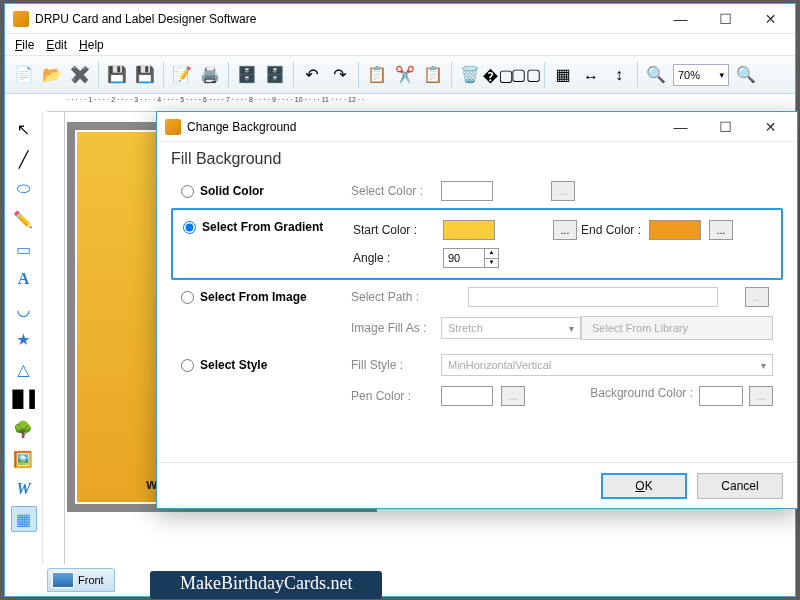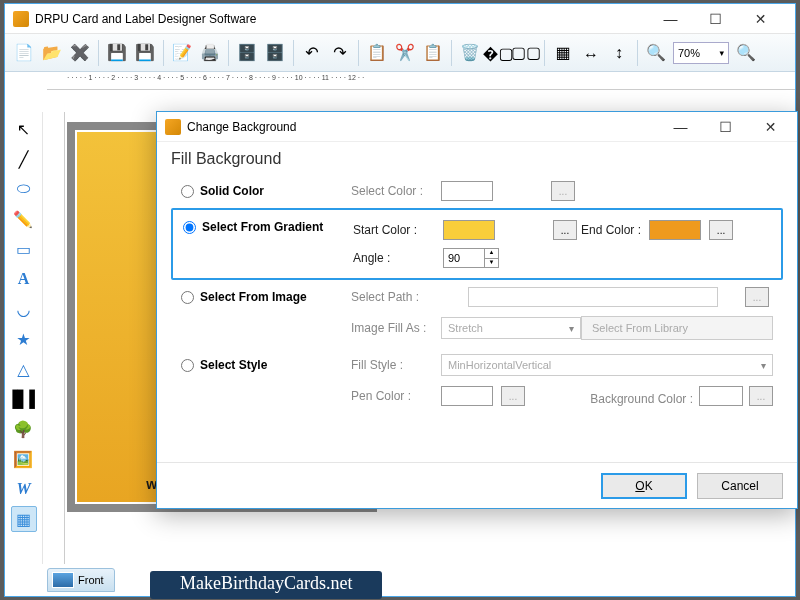--- a/index.html
+++ b/index.html
@@ -1,18 +1,18 @@
 <!DOCTYPE html>
 <html><head>
 <meta charset="utf-8">
 <style>
 * { box-sizing: border-box; margin: 0; padding: 0; font-family: "Segoe UI", Tahoma, sans-serif; }
 body { width: 800px; height: 600px; background: #5b5b5b; overflow: hidden; position: relative; }
 .app-window { position: absolute; top: 3px; left: 4px; width: 792px; height: 594px; background: #fff; border: 1px solid #4aa6e8; }
-.title-bar { height: 30px; background: #fff; border-bottom: 1px solid #e5e5e5; display: flex; align-items: center; padding: 0 12px 0 8px; font-size: 12px; }
+.title-bar { height: 30px; background: #fff; border-bottom: 1px solid #e5e5e5; display: flex; align-items: center; padding: 0 2px 0 8px; font-size: 12px; }
 .title-bar .icon { width: 16px; height: 16px; margin-right: 6px; background: linear-gradient(135deg,#f5a623,#d48806); border-radius: 2px; }
 .title-bar .title { flex: 1; }
 .win-btns { display: flex; }
 .win-btn { width: 45px; height: 28px; display: flex; align-items: center; justify-content: center; font-size: 14px; color: #333; }
 .menubar { height: 22px; display: flex; align-items: center; gap: 12px; padding: 0 10px; font-size: 12px; border-bottom: 1px solid #e5e5e5; }
 .menubar span { cursor: default; }
 .menubar u { text-decoration: underline; }
 .toolbar { height: 38px; background: linear-gradient(#fafcfd,#eaf2f7); border-bottom: 1px solid #c5d6e3; display: flex; align-items: center; padding: 0 6px; gap: 2px; }
 .tbtn { width: 26px; height: 26px; display: flex; align-items: center; justify-content: center; border-radius: 2px; font-size: 16px; }
 .tsep { width: 1px; height: 26px; background: #c5d6e3; margin: 0 3px; }
@@ -62,40 +62,45 @@
 .num .sp div:last-child { border: none; }
 .end-color-wrap { display: flex; align-items: center; gap: 8px; justify-content: flex-start; padding-right: 6px; }
 .txt { height: 20px; border: 1px solid #ccc; background: #fff; }
 .combo { height: 22px; border: 1px solid #ccc; background: #fff; display: flex; align-items: center; padding: 0 6px; font-size: 11px; color: #777; position: relative; }
 .combo::after { content: "▾"; position: absolute; right: 6px; color: #888; font-size: 10px; }
 .row-img .fields { grid-template-columns: 90px 1fr 28px; gap: 27px; }
 .row-img2 .fields { grid-template-columns: 90px 140px auto; }
 .lib-btn { height: 24px; border: 1px solid #ccc; background: #f4f4f4; font-size: 11px; color: #888; padding: 0 10px; display: inline-flex; align-items: center; }
 .row-style .fields { grid-template-columns: 90px 1fr; }
 .row-style2 .fields { grid-template-columns: 90px 60px 28px 1fr; }
-.bgcol-wrap { display: flex; align-items: flex-end; gap: 6px; justify-content: flex-end; }
+.bgcol-wrap { display: flex; align-items: flex-start; gap: 6px; justify-content: flex-end; }
 .dlg-footer { height: 46px; border-top: 1px solid #e5e5e5; display: flex; align-items: center; justify-content: flex-end; gap: 10px; padding: 0 14px; }
 .btn { width: 86px; height: 26px; border: 1px solid #bbb; background: #eaeaea; font-size: 12px; display: flex; align-items: center; justify-content: center; }
 .btn.primary { border: 2px solid #2b9be8; background: #eaeaea; }
 .disabled { color: #aaa !important; }
 </style>
 </head>
 <body>
 
 <div class="app-window">
   <div class="title-bar">
     <div class="icon"></div>
     <div class="title">DRPU Card and Label Designer Software</div>
     <div class="win-btns">
       <div class="win-btn">—</div>
       <div class="win-btn">☐</div>
       <div class="win-btn close">✕</div>
     </div>
   </div>
 
+  <div class="menubar">
+    <span><u>F</u>ile</span>
+    <span><u>E</u>dit</span>
+    <span><u>H</u>elp</span>
+  </div>
 
   <div class="toolbar">
     <div class="tbtn">📄</div>
     <div class="tbtn">📂</div>
     <div class="tbtn">✖️</div>
     <div class="tsep"></div>
     <div class="tbtn">💾</div>
     <div class="tbtn">💾</div>
     <div class="tsep"></div>
     <div class="tbtn">📝</div>

